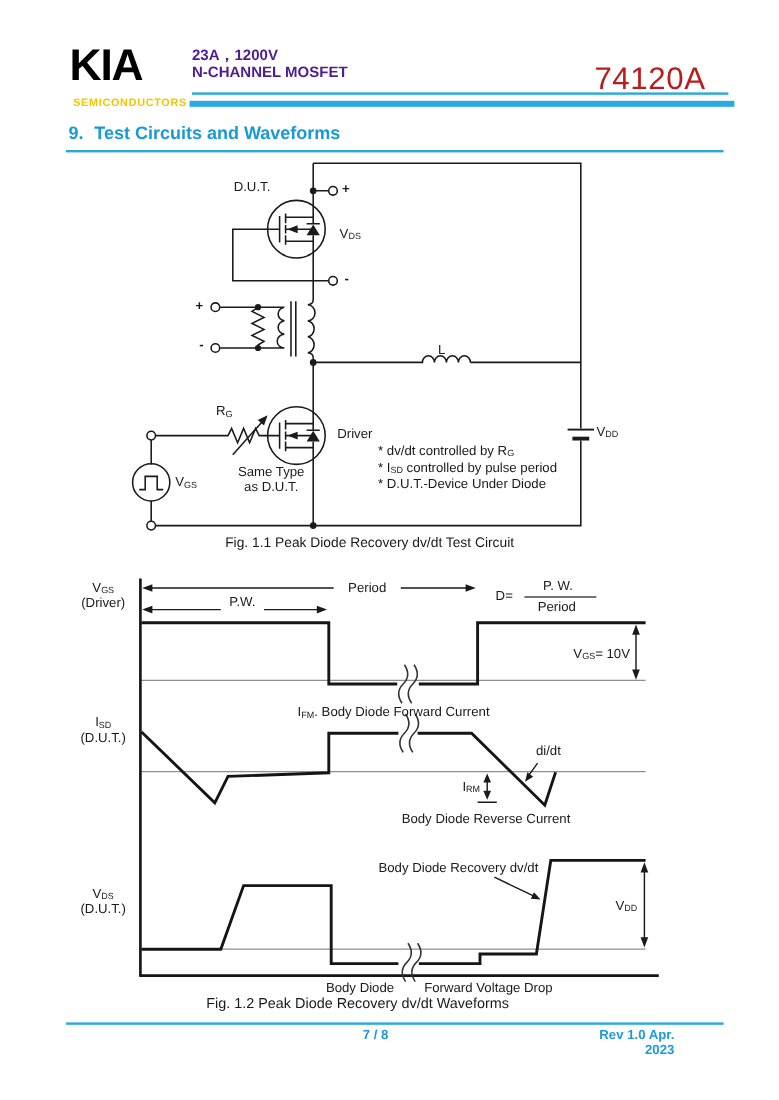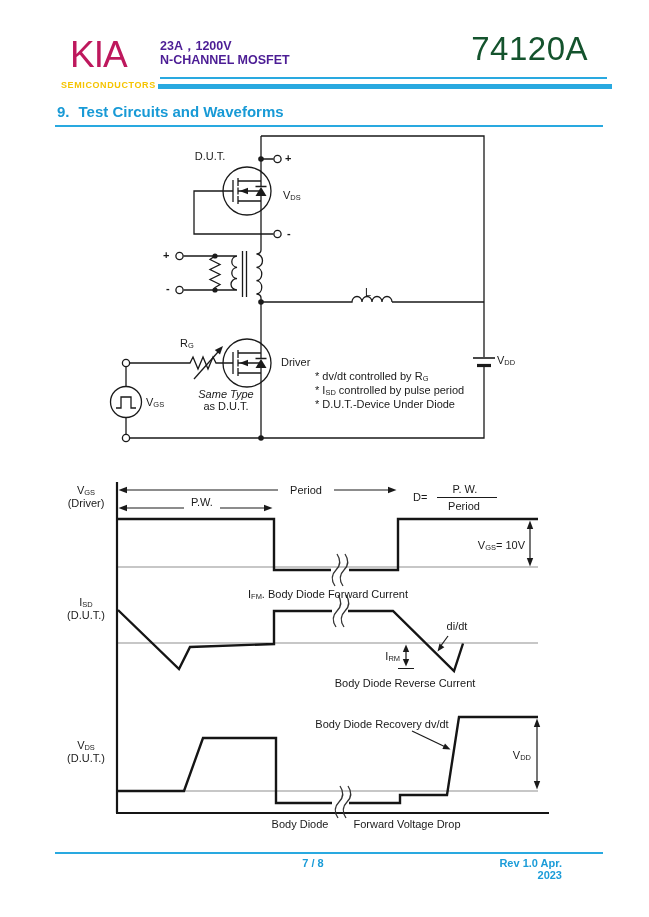--- a/index.html
+++ b/index.html
@@ -4,27 +4,27 @@
 <style>
   html,body{margin:0;padding:0;background:#fff;}
   .page{position:relative;width:649px;height:917px;background:#ffffff;
         font-family:"Liberation Sans",sans-serif;overflow:hidden;color:#1a1a1a;}
   .abs{position:absolute;}
   .lb{position:absolute;font-size:11px;color:#1a1a1a;white-space:nowrap;line-height:1.12;}
   .c{transform:translateX(-50%);}
   .r{transform:translateX(-100%);text-align:right;}
   sub{font-size:0.68em;vertical-align:-0.18em;line-height:0;}
   .rule{position:absolute;background:#29a9e0;}
-  .logo{position:absolute;left:58px;top:34px;font-size:37px;font-weight:normal;
-        color:#be185d;letter-spacing:-1px;margin-left:12px;}
+  .logo{position:absolute;left:58px;top:34px;font-size:37px;font-weight:bold;
+        color:#000000;letter-spacing:-1px;}
   .logosub{position:absolute;left:61px;top:80px;font-size:9px;font-weight:bold;
         color:#f5c400;letter-spacing:0.6px;}
   .spec{position:absolute;left:160px;top:39px;font-size:12.5px;font-weight:bold;
         color:#4c1d95;line-height:14px;}
-  .part{position:absolute;left:588px;top:30px;font-size:33px;color:#14532d;
+  .part{position:absolute;left:588px;top:50px;font-size:26px;color:#b91c1c;
         transform:translateX(-100%);letter-spacing:0.5px;}
   .sect{position:absolute;left:57px;top:103px;font-size:15px;font-weight:bold;color:#189ad6;}
   .sect .num{margin-right:9px;}
   .cap{font-size:11.5px;}
   .foot{position:absolute;top:857px;font-size:11px;font-weight:bold;color:#1b9cd8;}
   svg{position:absolute;}
   .fracbar{position:absolute;left:437px;top:497px;width:60px;height:1.3px;background:#1a1a1a;}
 </style>
 </head>
 <body>
@@ -97,27 +97,28 @@
 
   <span class="lb c" style="left:210px;top:150px;">D.U.T.</span>
   <span class="lb" style="left:285px;top:152px;font-weight:bold;">+</span>
   <span class="lb" style="left:283px;top:189px;"><span>V</span><sub>DS</sub></span>
   <span class="lb" style="left:287px;top:227px;font-weight:bold;">-</span>
   <span class="lb" style="left:163px;top:249px;font-weight:bold;">+</span>
   <span class="lb" style="left:166px;top:282px;font-weight:bold;">-</span>
   <span class="lb" style="left:365px;top:286px;">L</span>
   <span class="lb" style="left:180px;top:337px;"><span>R</span><sub>G</sub></span>
   <span class="lb" style="left:281px;top:356px;">Driver</span>
-  <span class="lb c" style="left:226px;top:388px;font-style:italic;">Same Type</span>
+  <span class="lb c" style="left:226px;top:388px;">Same Type</span>
   <span class="lb c" style="left:226px;top:400px;">as D.U.T.</span>
   <span class="lb" style="left:146px;top:396px;"><span>V</span><sub>GS</sub></span>
   <span class="lb" style="left:497px;top:354px;"><span>V</span><sub>DD</sub></span>
   <span class="lb" style="left:315px;top:370px;"><span>* dv/dt controlled by R</span><sub>G</sub><span></span></span>
   <span class="lb" style="left:315px;top:384px;"><span>* I</span><sub>SD</sub><span> controlled by pulse period</span></span>
   <span class="lb" style="left:315px;top:398px;"><span>* D.U.T.-Device Under Diode</span><sub></sub><span></span></span>
+  <span class="lb c cap" style="left:308px;top:447px;">Fig. 1.1 Peak Diode Recovery dv/dt Test Circuit</span>
 
   <svg class="abs" style="left:55px;top:475px;" width="545" height="370" viewBox="55 475 545 370">
     <g stroke="#8f8f8f" stroke-width="1" fill="none">
       <path d="M117,567 H538"></path>
       <path d="M117,643 H538"></path>
       <path d="M117,791 H538"></path>
     </g>
     <g stroke="#151515" stroke-width="2.2" fill="none">
       <path d="M117,482 V813"></path>
       <path d="M116,813 H549"></path>
@@ -171,18 +172,19 @@
   <span class="lb c" style="left:328px;top:588px;"><span>I</span><sub>FM</sub><span>. Body Diode Forward Current</span></span>
   <span class="lb c" style="left:457px;top:620px;">di/dt</span>
   <span class="lb r" style="left:400px;top:650px;"><span>I</span><sub>RM</sub></span>
   <span class="lb c" style="left:405px;top:677px;">Body Diode Reverse Current</span>
   <span class="lb c" style="left:86px;top:739px;"><span>V</span><sub>DS</sub></span>
   <span class="lb c" style="left:86px;top:752px;">(D.U.T.)</span>
   <span class="lb c" style="left:382px;top:718px;">Body Diode Recovery dv/dt</span>
   <span class="lb r" style="left:531px;top:749px;"><span>V</span><sub>DD</sub></span>
   <span class="lb c" style="left:300px;top:818px;">Body Diode</span>
   <span class="lb c" style="left:407px;top:818px;">Forward Voltage Drop</span>
+  <span class="lb c" style="left:298px;top:830px;font-size:12px;">Fig. 1.2 Peak Diode Recovery dv/dt Waveforms</span>
 
   <div class="rule" style="left:55px;top:852px;width:548px;height:1.5px;"></div>
   <span class="foot c" style="left:313px;">7 / 8</span>
   <span class="foot r" style="left:562px;">Rev 1.0 Apr. 2023</span>
 
 </div>
 
 </body></html>

